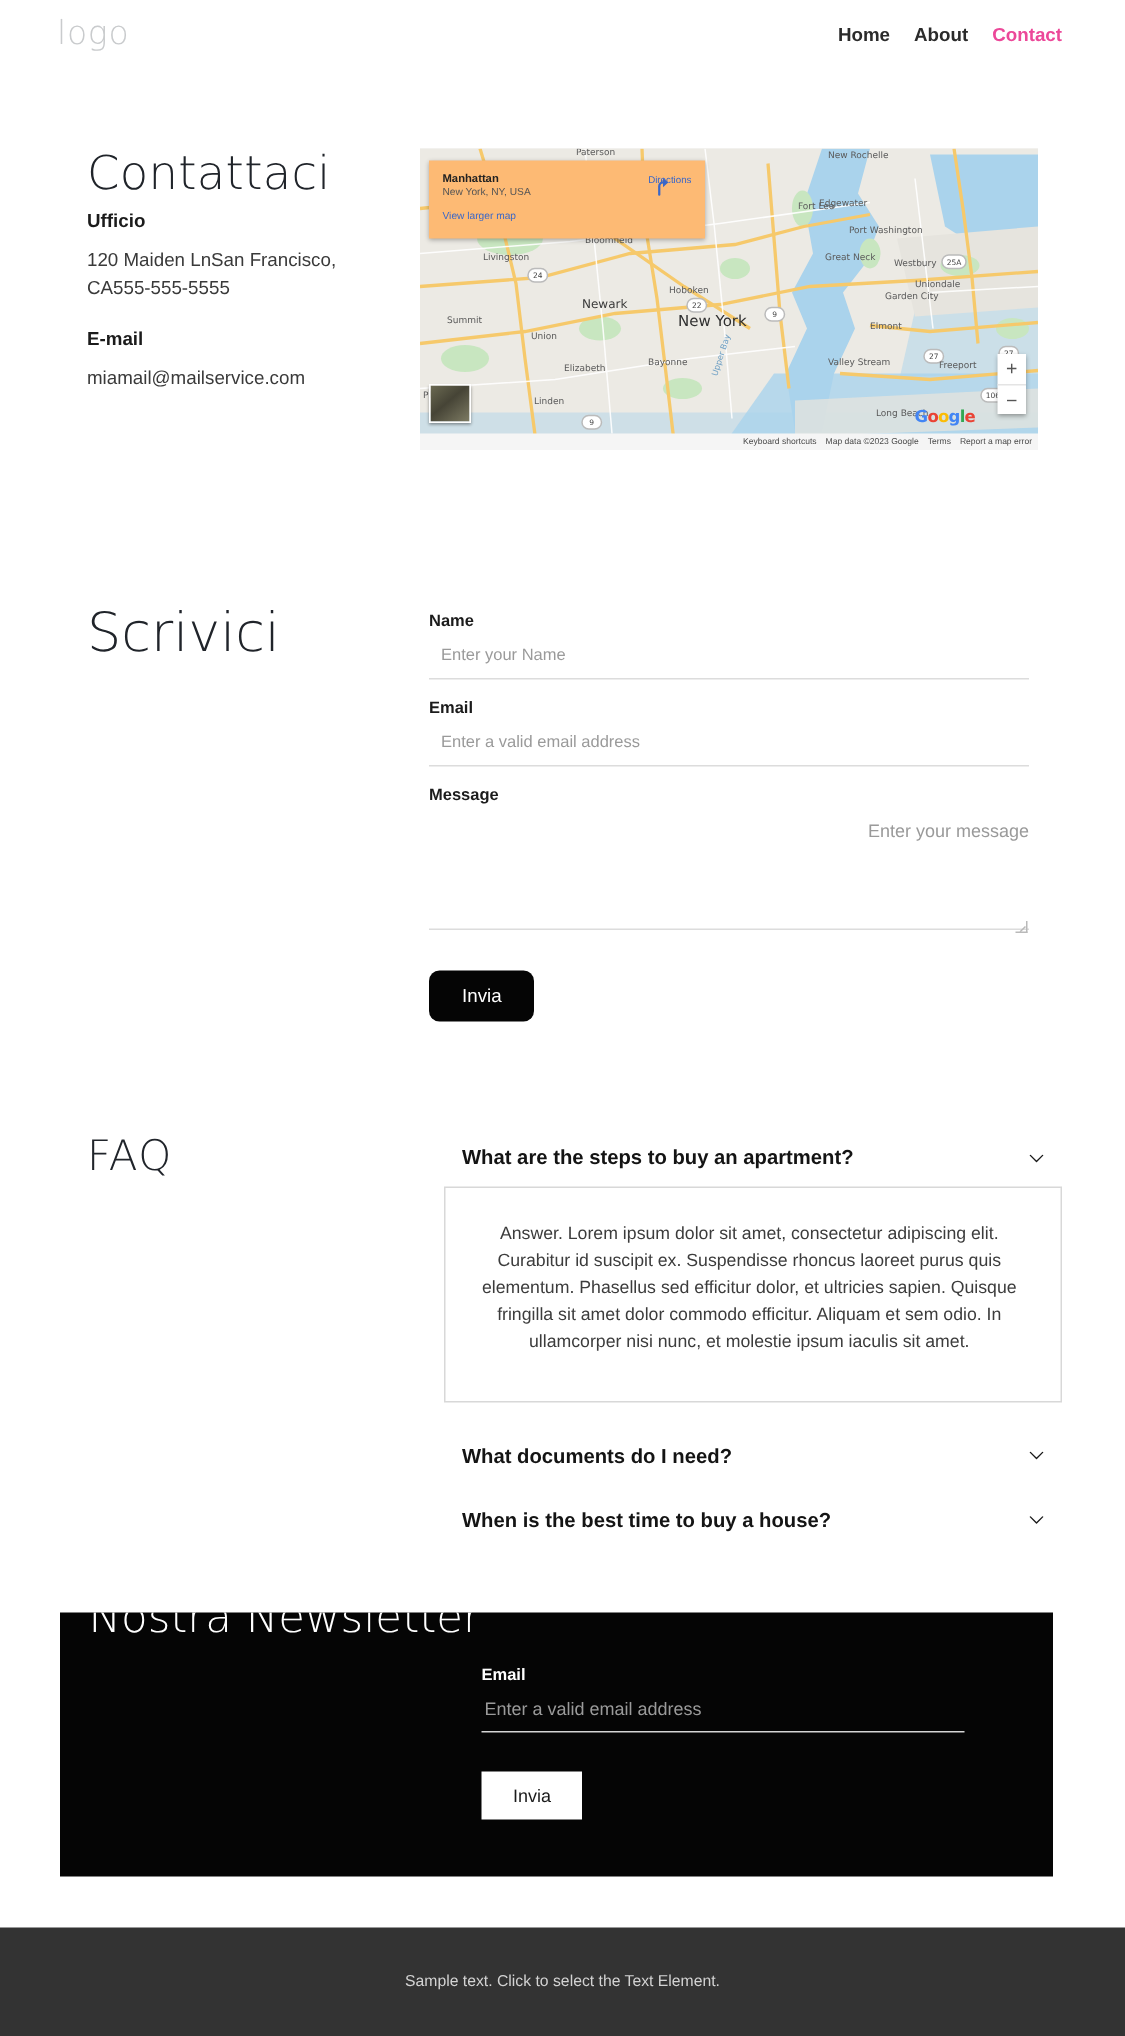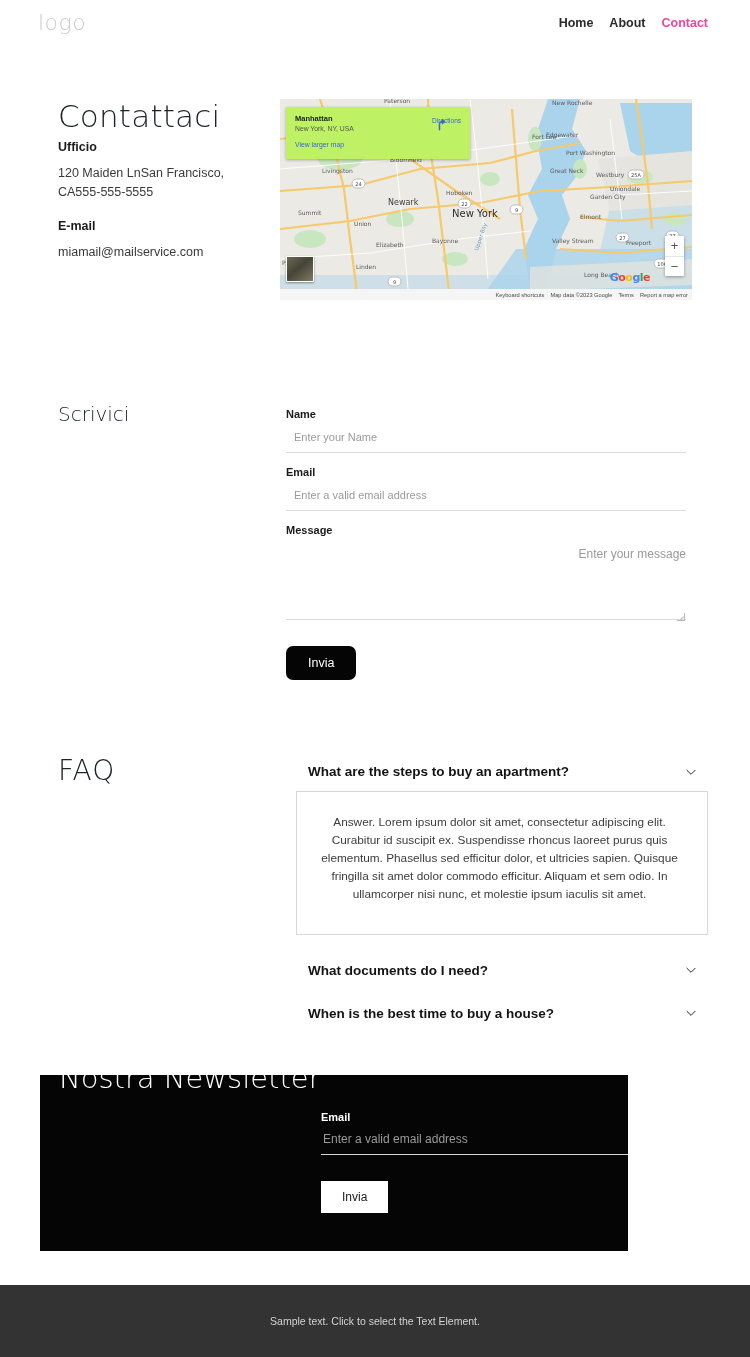--- a/index.html
+++ b/index.html
@@ -39,21 +39,21 @@
   .contact-gap { height: 16px; }
 
   
   .map {
     position: absolute; left: 280px; top: 99px; width: 412px; height: 201px;
     overflow: hidden; background: #e8e6df;
   }
   .map svg { position: absolute; left: 0; top: 0; }
   .map-card {
     position: absolute; left: 6px; top: 8px; width: 184px; height: 52px;
-    background: #bef264; box-shadow: 0 1px 3px rgba(0,0,0,.3); padding: 7px 8px 0 9px;
+    background: #fdba74; box-shadow: 0 1px 3px rgba(0,0,0,.3); padding: 7px 8px 0 9px;
   }
   .mc-title { font-size: 7.5px; font-weight: 700; color: #222; line-height: 1.2; }
   .mc-sub { font-size: 6.8px; color: #555; margin-top: 2px; }
   .mc-link { font-size: 6.8px; color: #3a67c8; margin-top: 9px; }
   .mc-dir { position: absolute; right: 9px; top: 9px; text-align: center; }
   .mc-dir .dirtxt { font-size: 6.5px; color: #3a67c8; margin-top: 1px; }
 
   .map-zoom {
     position: absolute; right: 8px; top: 137px; width: 19px; height: 40px;
     background: #fff; box-shadow: 0 1px 3px rgba(0,0,0,.35);
@@ -77,21 +77,21 @@
   .map-footer {
     position: absolute; left: 0; right: 0; bottom: 0; height: 11px;
     background: #f5f5f5; display: flex; align-items: center; justify-content: flex-end;
     padding-right: 4px; gap: 6px;
   }
   .map-footer span { font-size: 5.7px; color: #4a4a4a; white-space: nowrap; }
 
   
   .write-heading {
     position: absolute; left: 58px; top: 402px;
-    font-size: 20px; font-weight: 300; color: #20242a;
+    font-size: 36px; font-weight: 300; color: #20242a;
     font-family: "DejaVu Sans", sans-serif;
   }
   .form { position: absolute; left: 286px; top: 408px; width: 400px; }
   .field { position: relative; margin-bottom: 0; }
   .f-label { font-size: 11px; font-weight: 700; color: #1b1b1b; padding-bottom: 6px; }
   .f-input {
     width: 100%; border: 0; border-bottom: 1px solid #dcdcdc;
     font-size: 11px; color: #8b8b8b; padding: 5px 0 9px 8px; outline: none;
     font-family: "Liberation Sans", sans-serif; background: transparent;
   }
@@ -133,21 +133,21 @@
   .chev { width: 14px; height: 14px; flex: none; }
   .faq-a {
     border: 1px solid #d8d8d8; padding: 22px 18px 30px 13px; margin-top: 2px; text-align: center;
   }
   .faq-a p { font-size: 11.8px; color: #3c3c3c; line-height: 1.52; }
   .faq-q.second { margin-top: 22px; }
   .faq-q.third { margin-top: 12px; }
 
   
   .newsletter {
-    position: absolute; left: 40px; top: 1075px; width: 588px; height: 176px;
+    position: absolute; left: 40px; top: 1075px; width: 662px; height: 176px;
     background: #050505; overflow: hidden;
   }
   .nl-title {
     position: absolute; left: 19px; top: -16px; width: 300px;
     font-size: 29px; font-weight: 300; color: #fff; line-height: 1.32;
     font-family: "DejaVu Sans", sans-serif;
   }
   .nl-form { position: absolute; left: 281px; top: 36px; width: 322px; }
   .nl-label { font-size: 11px; font-weight: 700; color: #fff; }
   .nl-input {

